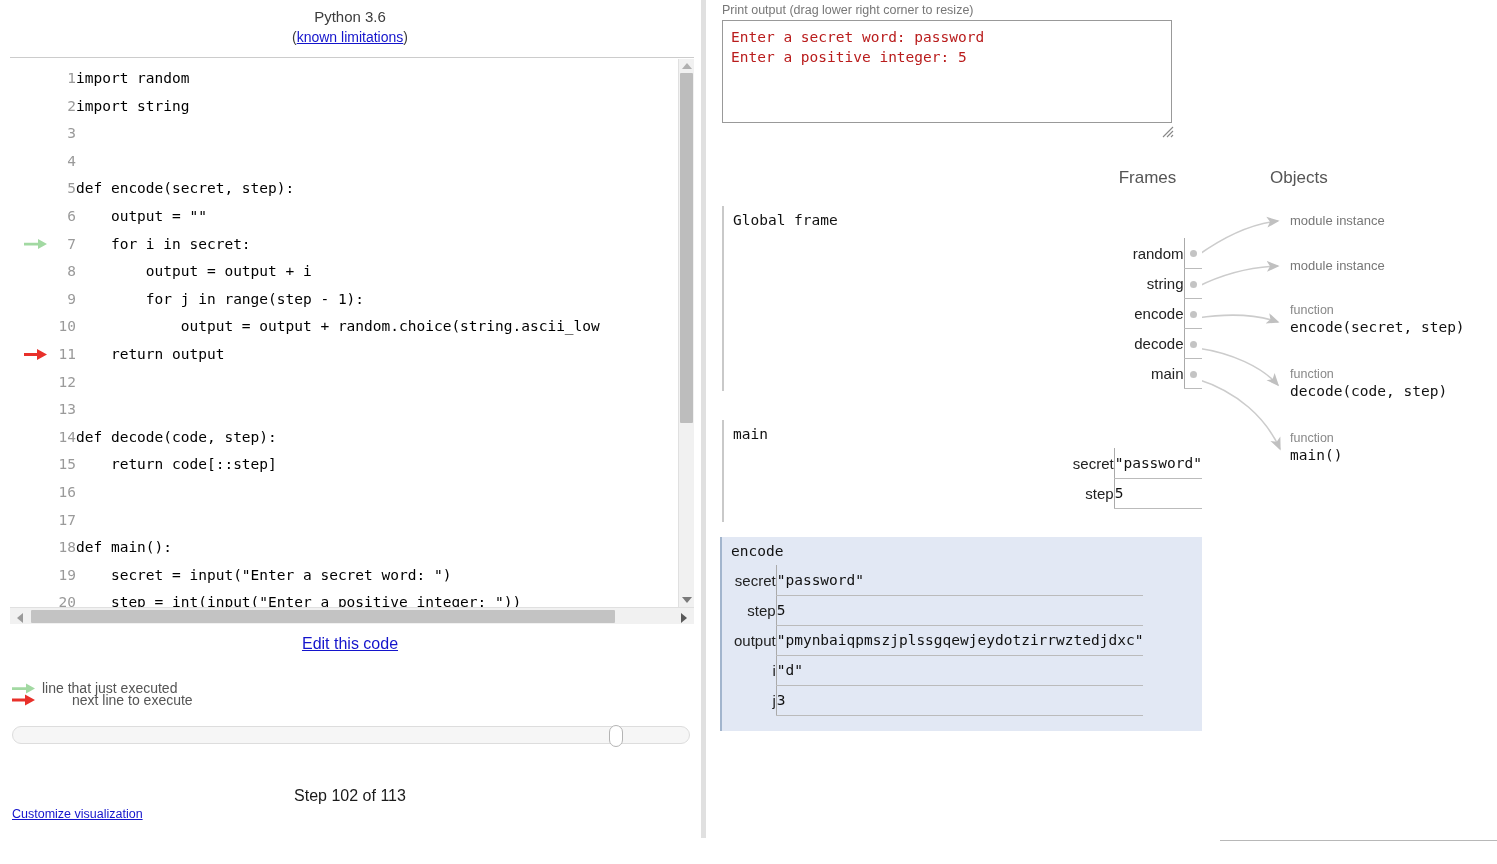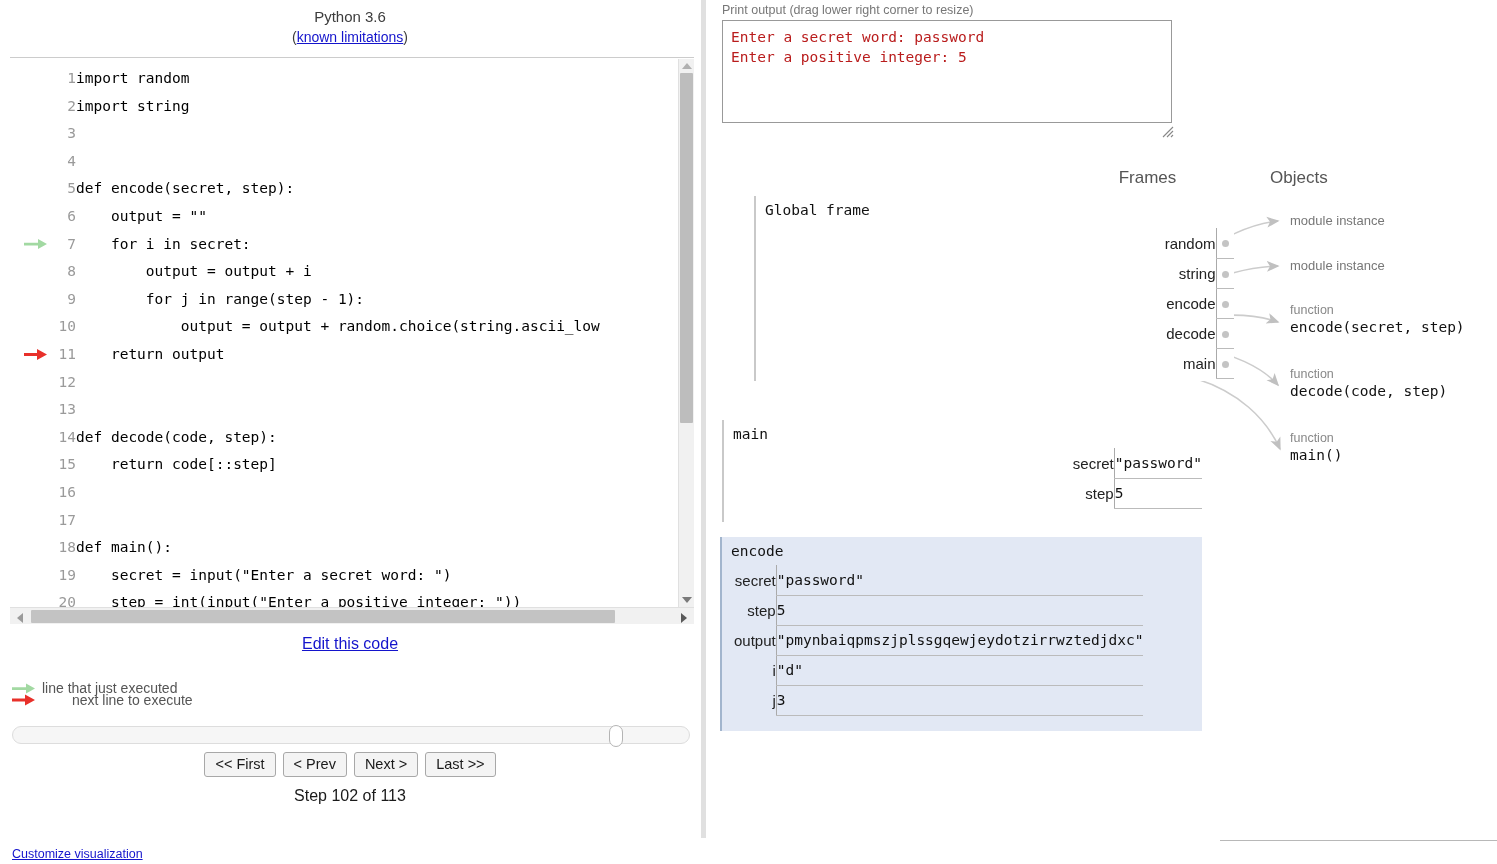--- a/index.html
+++ b/index.html
@@ -116,21 +116,21 @@
     padding: 3px 10px 4px 10px; cursor: pointer;
   }
 
   #step-label {
     position: absolute; left: 0; top: 787px; width: 700px;
     text-align: center; font-size: 16px; color: #1a1a1a;
   }
 
   #customize-link {
     position: absolute; left: 12px; top: 807px;
-    font-size: 12.5px; color: #1414cc; text-decoration: underline; margin-top: 40px;
+    font-size: 12.5px; color: #1414cc; text-decoration: underline;
   }
 
   
   #pane-divider {
     position: absolute; left: 701px; top: 0px; width: 5px; height: 838px;
     background: #e0e0e0;
   }
 
   
   #right-pane { position: absolute; left: 710px; top: 0; width: 787px; height: 864px; }
@@ -186,21 +186,21 @@
     font-size: 14.5px; color: #111111;
     padding: 2px 6px 3px 6px; height: 30px; white-space: pre;
   }
   td.var-val.ptr { font-family: "Liberation Sans", sans-serif; }
   .ptr-dot {
     display: inline-block; width: 7px; height: 7px; border-radius: 50%;
     background: #c4c4c4; vertical-align: middle;
   }
 
   
-  #frame-global { left: 12px; top: 196px; width: 480px; height: 185px; margin-left: 32px; }
+  #frame-global { left: 12px; top: 206px; width: 480px; height: 185px; }
   #frame-global .var-table { position: absolute; right: 0px; top: 32px; }
   #frame-main { left: 12px; top: 420px; width: 480px; height: 102px; }
   #frame-main .var-table { position: absolute; right: 0px; top: 28px; }
   #frame-encode { left: 10px; top: 537px; width: 482px; height: 194px; }
   #frame-encode .var-table { position: absolute; left: 12px; top: 28px; }
 
   
   .obj {
     position: absolute;
     font-family: "DejaVu Sans Mono", monospace;
@@ -378,26 +378,20 @@
       <svg width="24" height="13" viewBox="0 0 24 13">
         <path d="M0 4.6 h13 v-4 l10 5.4 -10 5.4 v-4 h-13 z" fill="#e8302a"></path>
       </svg>
       <span class="lbl">next line to execute</span>
     </div>
 
     <div id="step-slider">
       <div class="handle"></div>
     </div>
 
-    <div id="btn-row">
-      <button>&lt;&lt; First</button>
-      <button>&lt; Prev</button>
-      <button>Next &gt;</button>
-      <button>Last &gt;&gt;</button>
-    </div>
 
     <div id="step-label">Step 102 of 113</div>
 
     <a href="#" id="customize-link">Customize visualization</a>
   </div>
 
   <div id="pane-divider"></div>
 
   <div id="right-pane">
 

